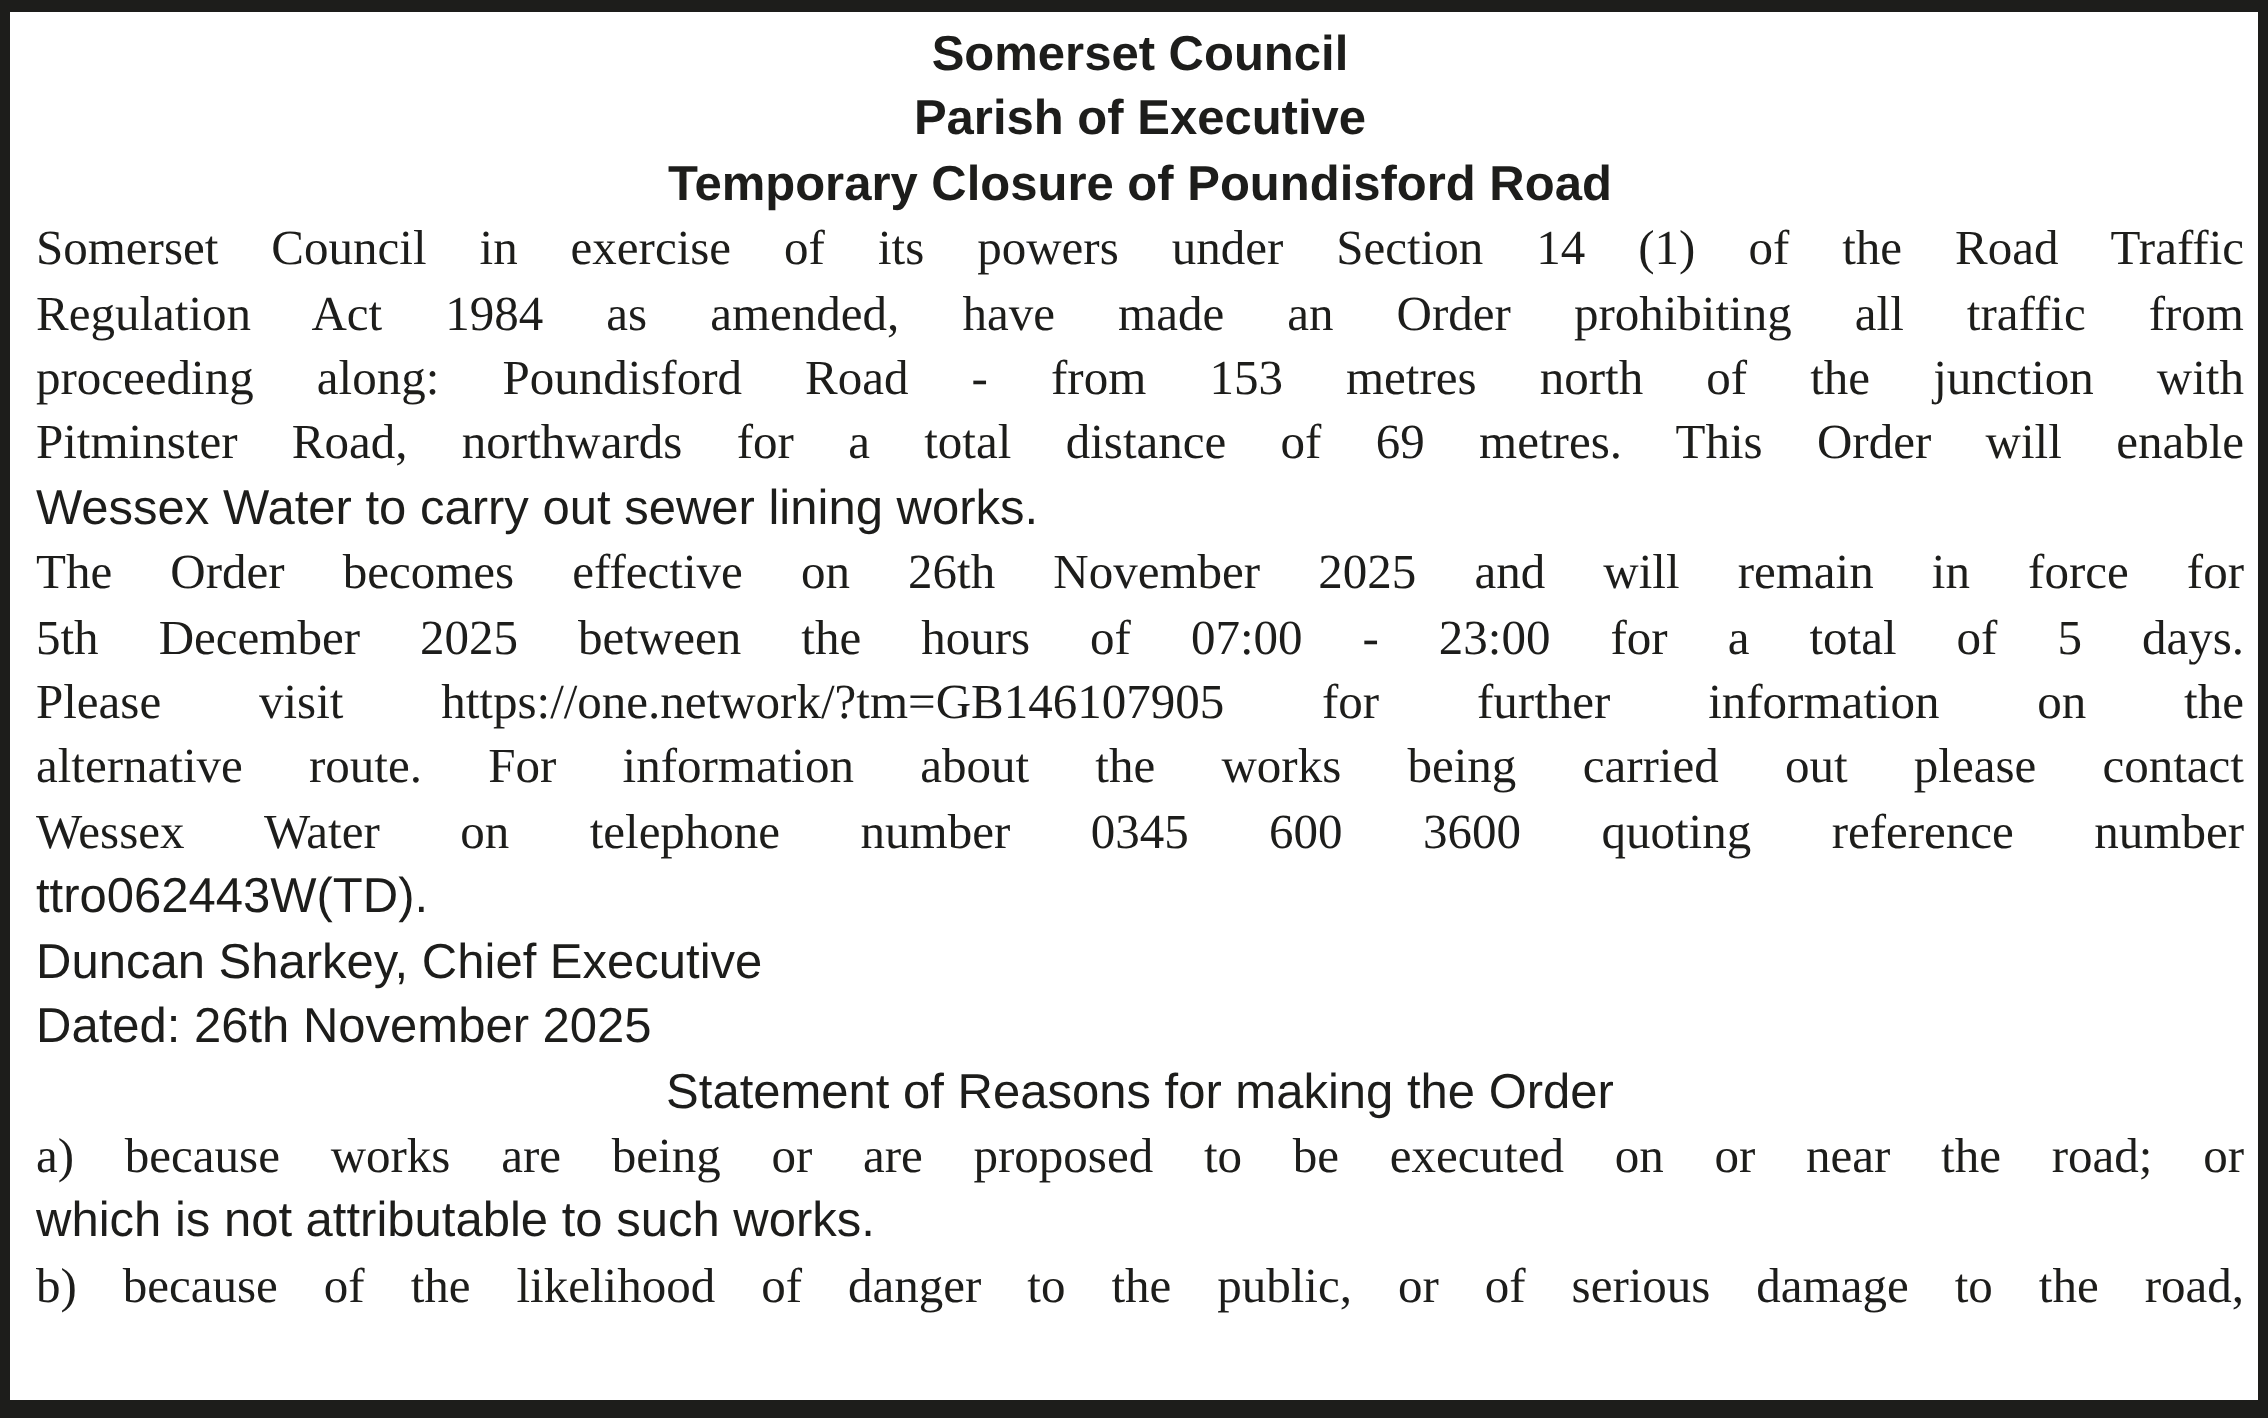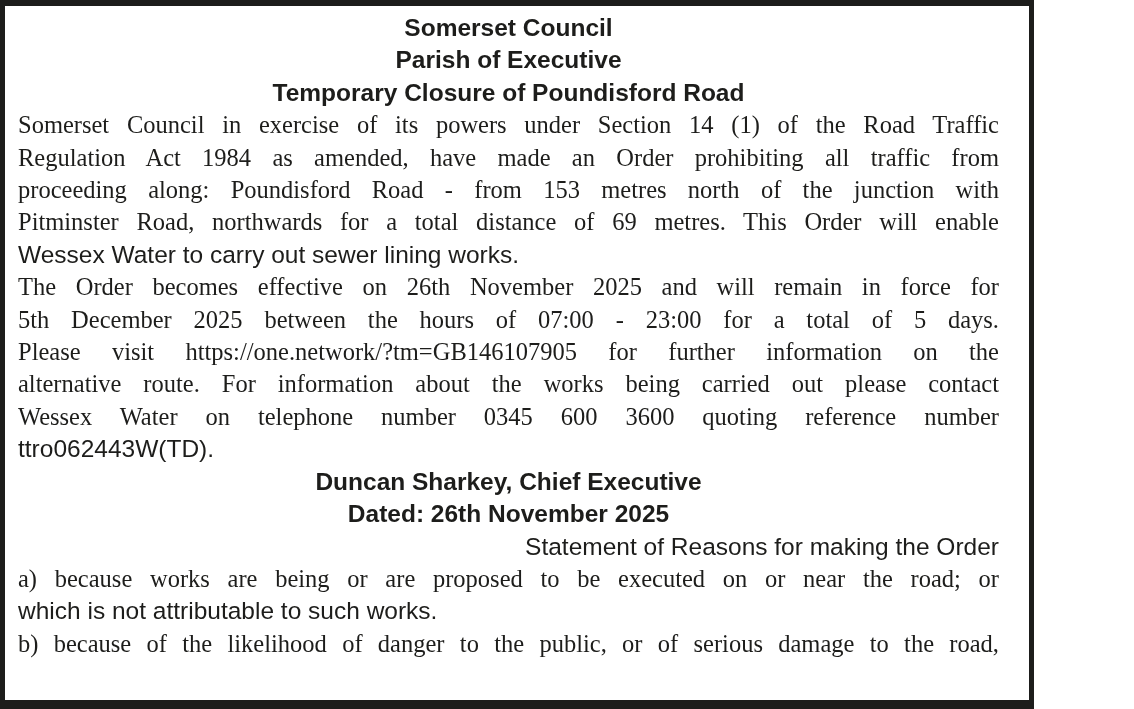--- a/index.html
+++ b/index.html
@@ -9,39 +9,39 @@
   }
   * { margin: 0; padding: 0; }
   html, body {
     background: var(--bg-color);
     width: 1134px;
     height: 709px;
     overflow: hidden;
   }
   .notice {
     box-sizing: border-box;
-    width: 1034px;
+    width: 1134px;
     height: 709px;
     background: var(--bg-color);
     border: 5px solid var(--border-color);
     border-bottom-width: 9px;
     border-top-width: 6px;
-    padding: 6px 30px 0 13px;
+    padding: 6px 7px 0 13px;
     color: var(--text-color);
     font-family: "Liberation Sans", "DejaVu Sans", sans-serif;
     font-size: 24.5px;
     line-height: 32.4px;
     -webkit-font-smoothing: antialiased;
   }
   .line { width: 100%; }
   .head   { text-align: center; font-weight: 700; }
-  .center { text-align: right; }
+  .center { text-align: center; }
   .just   { text-align: justify; text-align-last: justify; text-justify: inter-word; font-family: Liberation Serif, serif; }
   .left   { text-align: left; }
-  .right  { text-align: center; font-weight: bold; }
+  .right  { text-align: left; }
 </style>
 </head>
 <body>
 
 <div class="notice">
 
   <div class="line head">Somerset Council</div>
   <div class="line head">Parish of Executive</div>
   <div class="line head">Temporary Closure of Poundisford Road</div>
 

